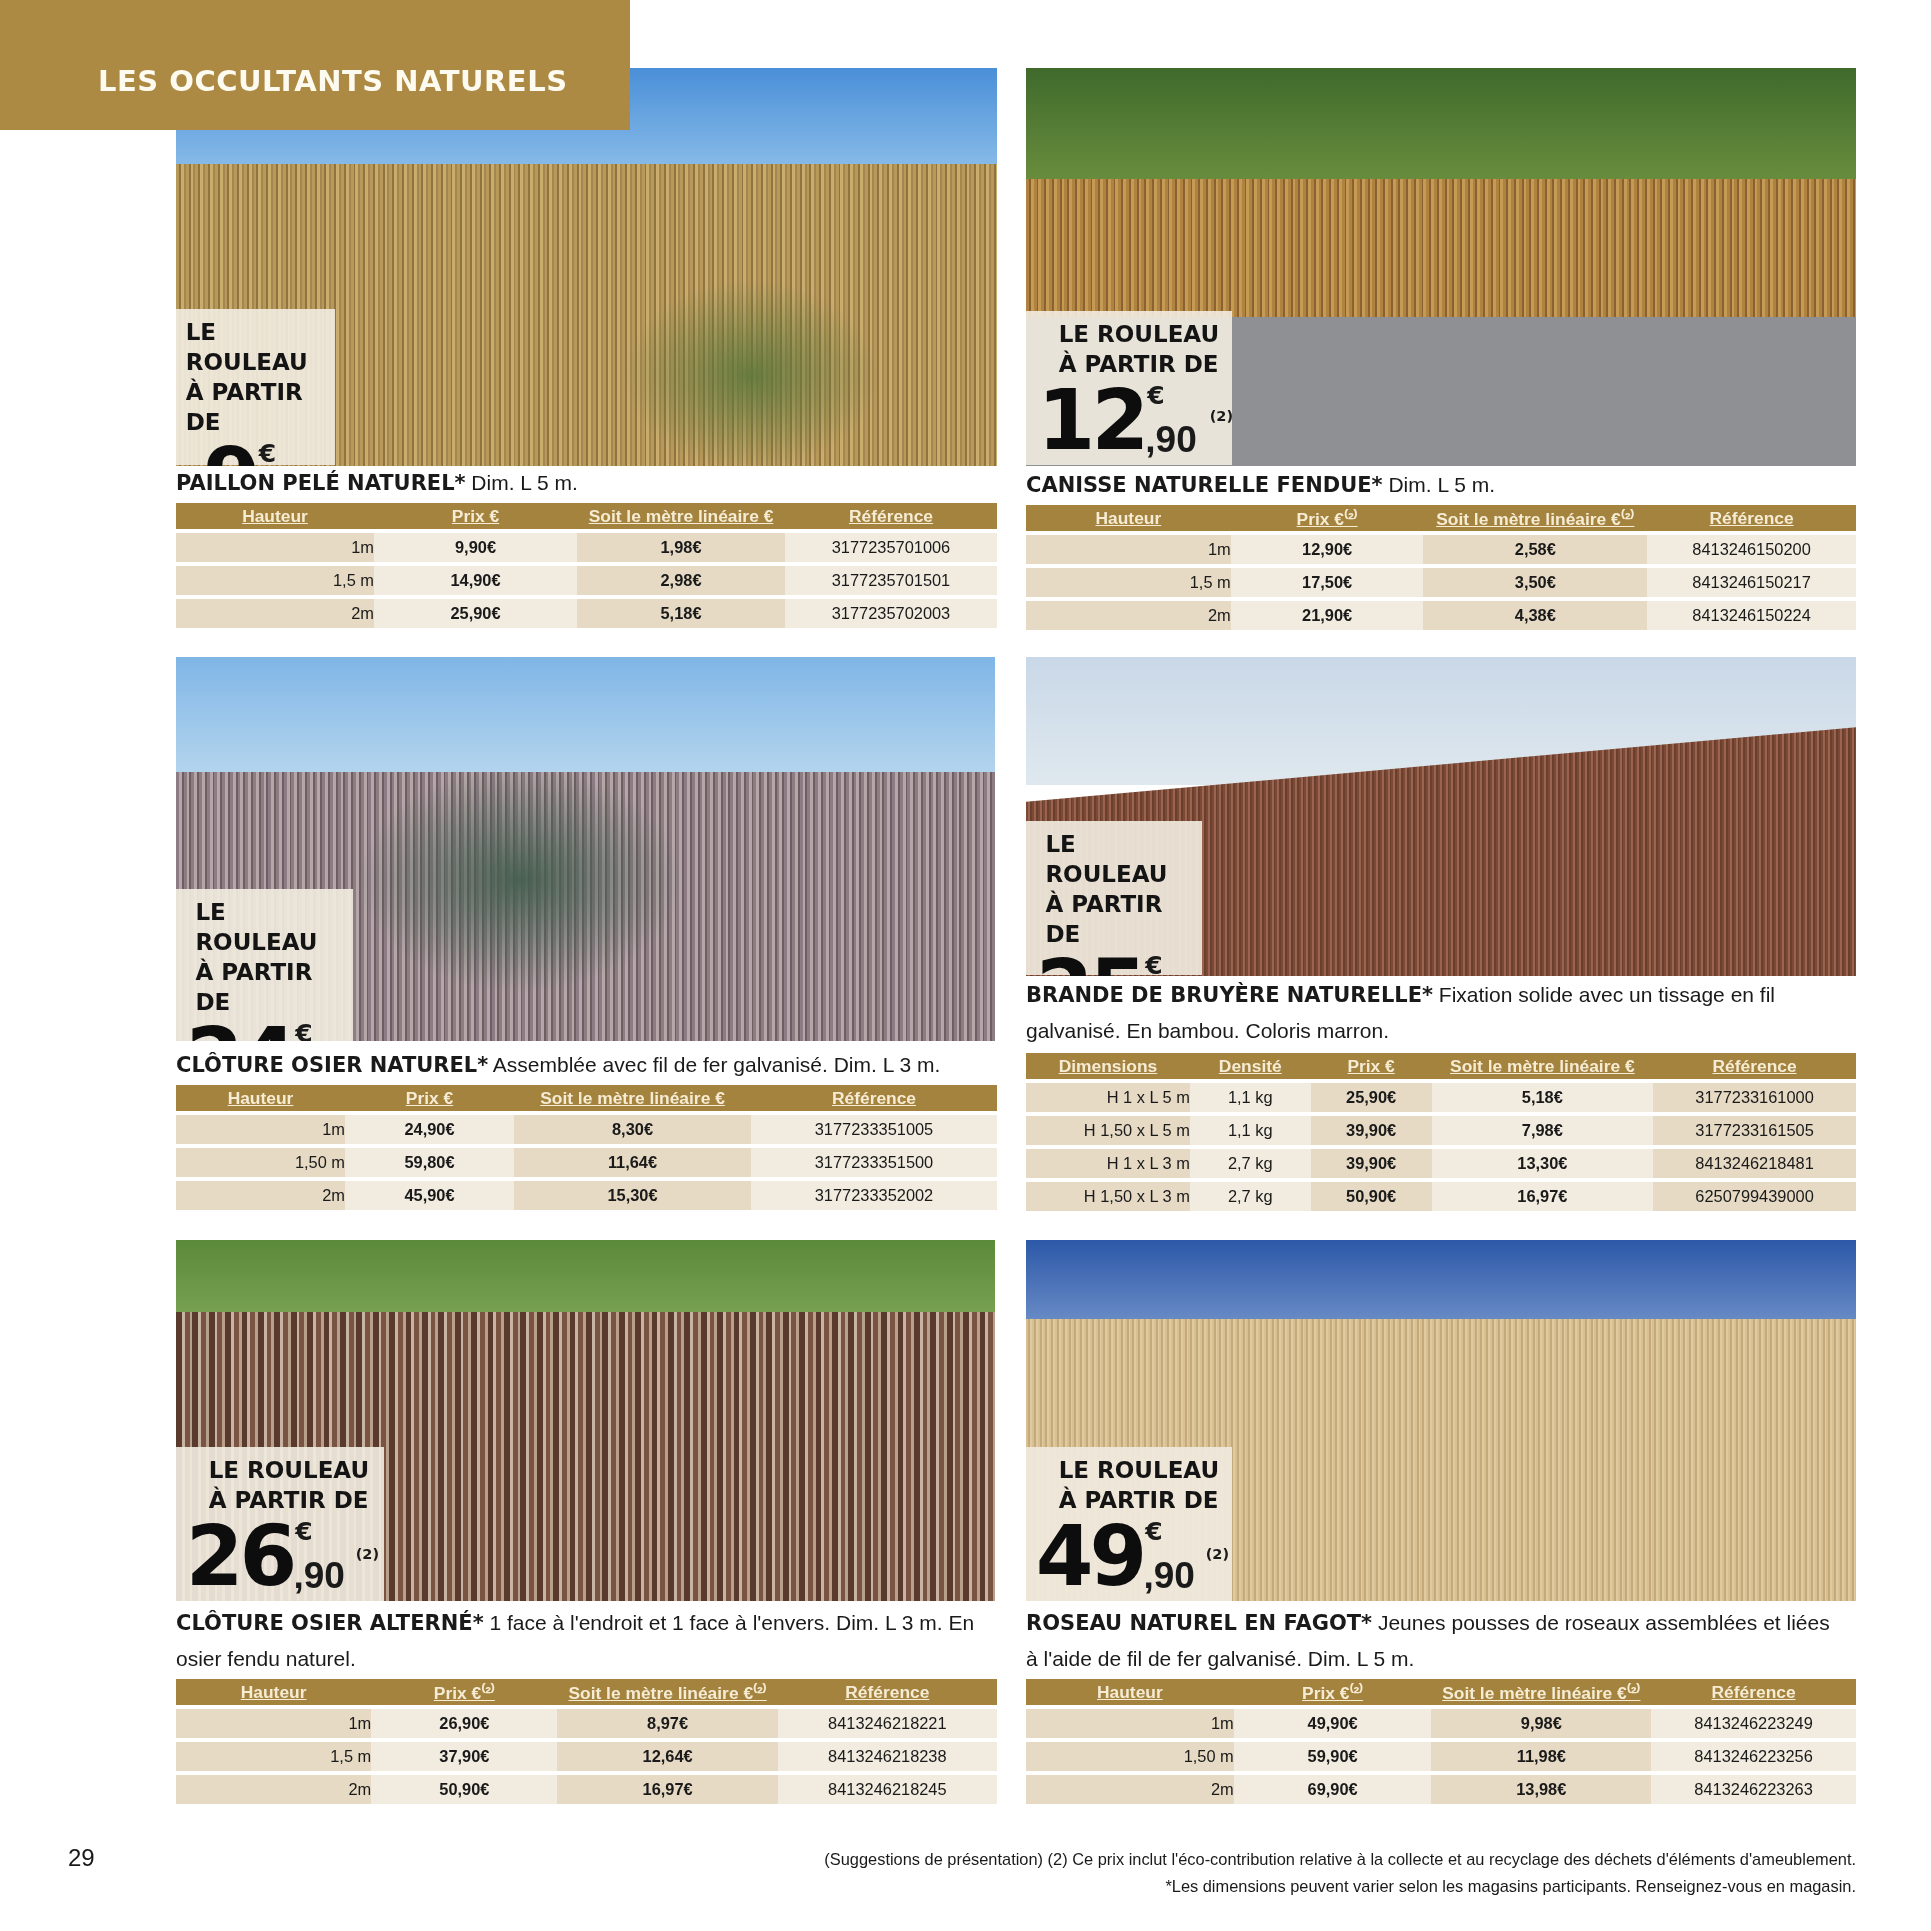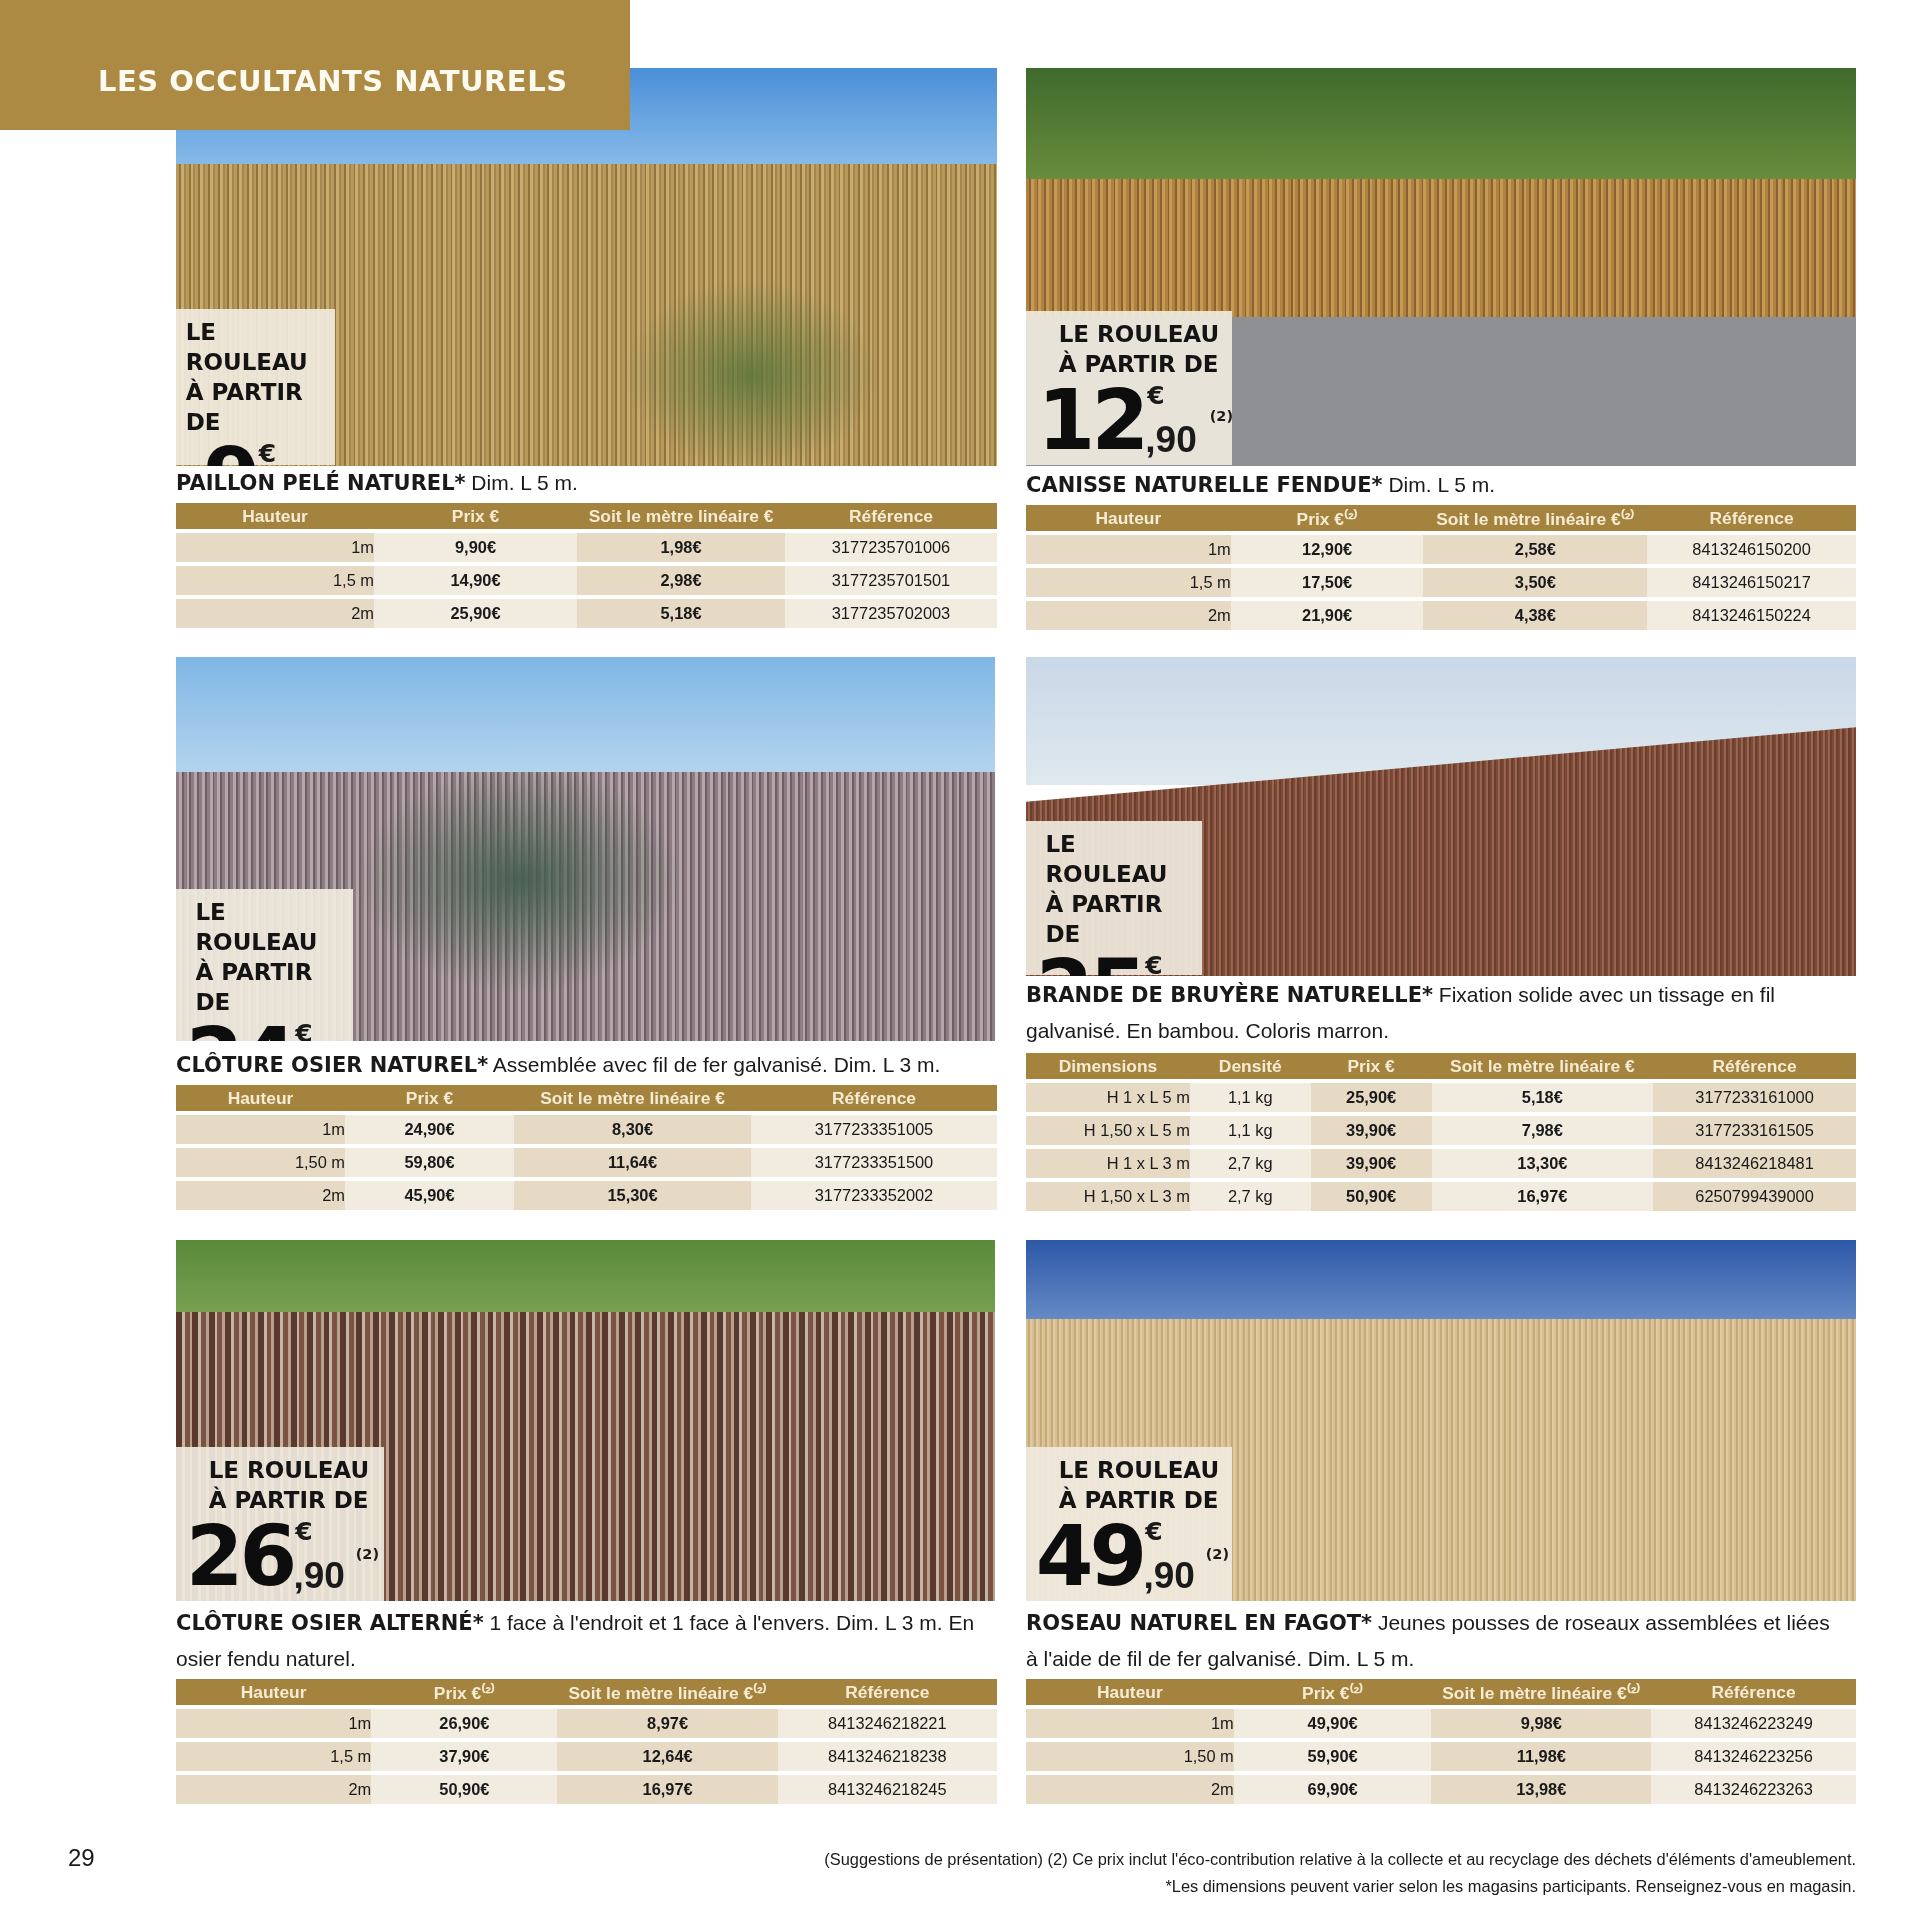--- a/index.html
+++ b/index.html
@@ -74,20 +74,21 @@
   .desc { position: absolute; font-size: 21px; line-height: 36px; color: #1a1a1a; }
   .desc .name { font-weight: bold; font-family: "DejaVu Sans", sans-serif; font-size: 21px; margin-top: 48px; }
 
   table.spec {
     position: absolute; border-collapse: separate; border-spacing: 0 4.8px;
     font-family: "Liberation Sans", sans-serif; font-size: 16.4px;
   }
   table.spec th {
     background: #A4833F; color: #f6ecd4; font-weight: bold; height: 26px; font-size: 17.4px;
     font-family: "Liberation Sans", sans-serif;
+    text-decoration: underline;
   }
   table.spec td { height: 29px; text-align: center; }
   table.spec td.c0 { background: #E6DAC5; text-align: right; }
   table.spec td.c1 { background: #F2ECE0; font-weight: bold; }
   table.spec td.c2 { background: #E6DAC5; font-weight: bold; }
   table.spec td.c3 { background: #F2ECE0; }
   table.spec.five td.c1 { font-weight: normal; background: #F2ECE0; }
   table.spec.five td.c2 { background: #E6DAC5; font-weight: bold; }
   table.spec.five td.c3 { background: #F2ECE0; font-weight: bold; }
   table.spec.five td.c4 { background: #E6DAC5; }

